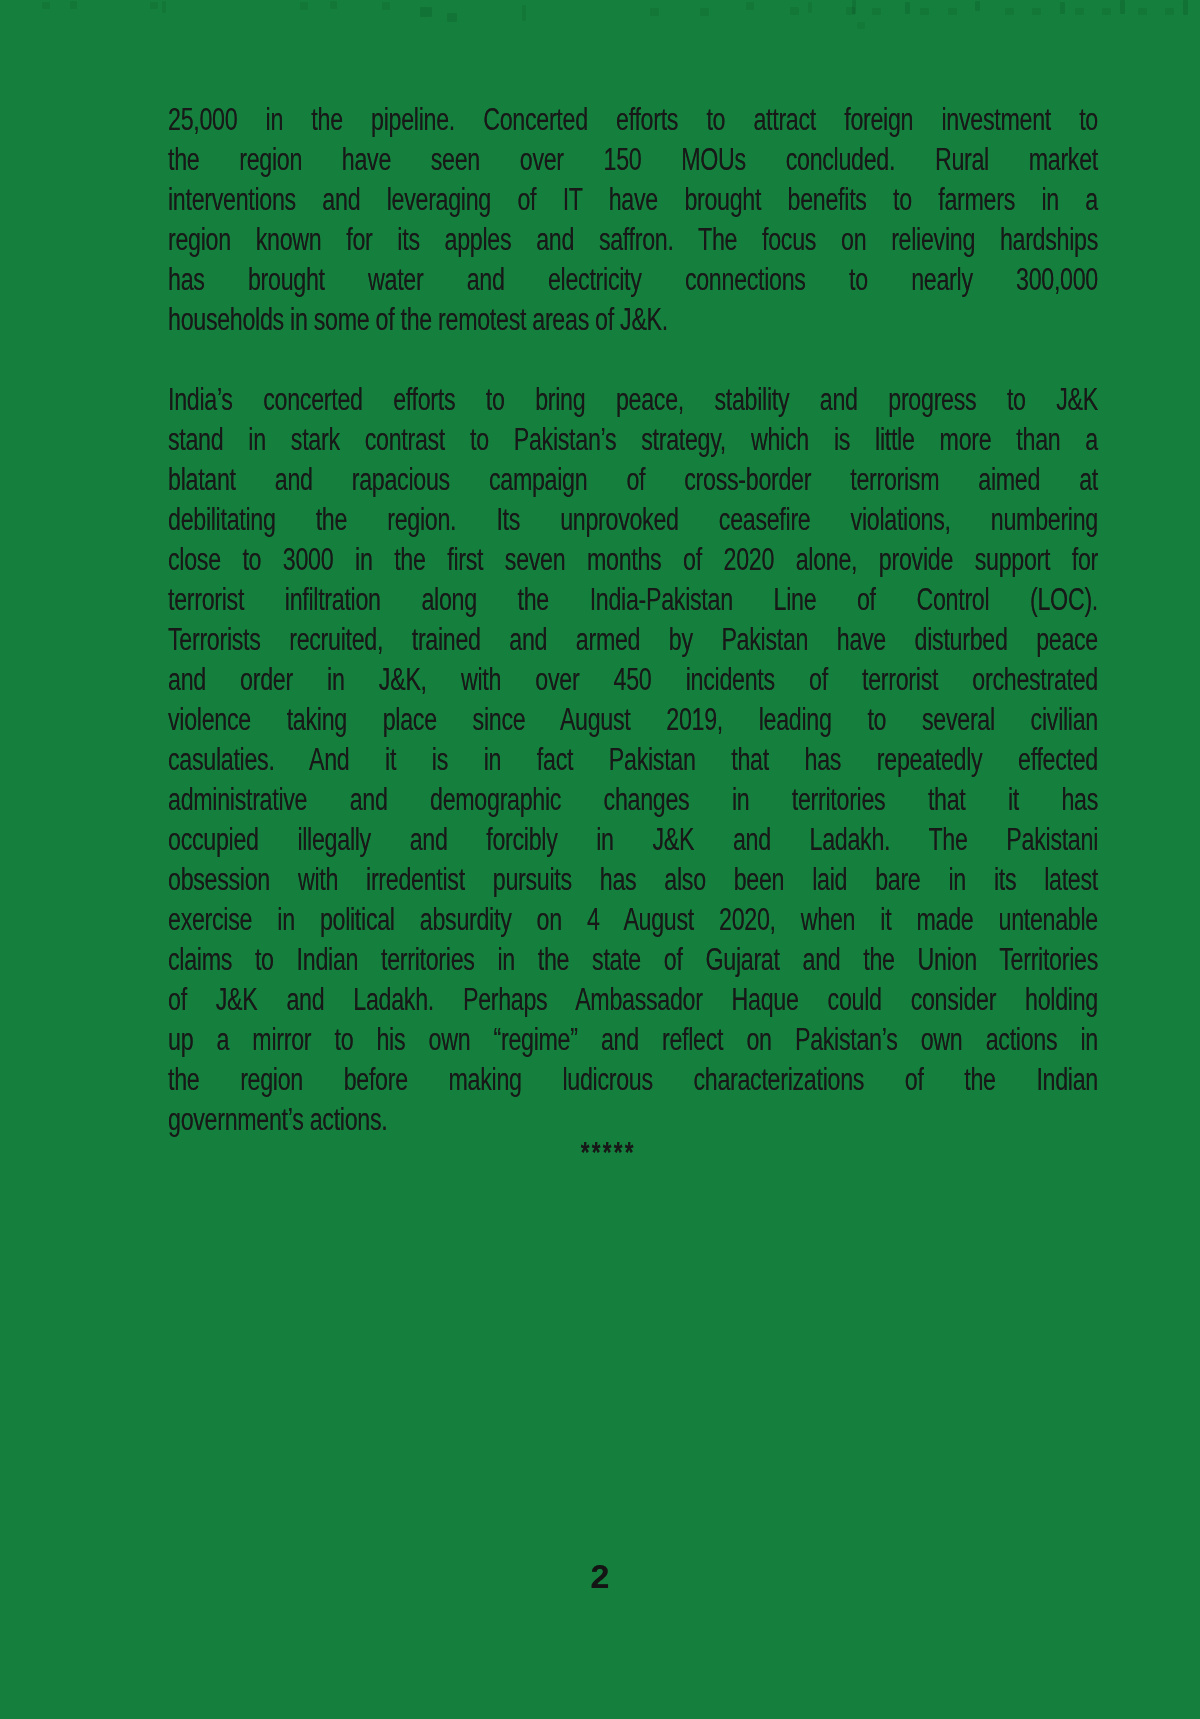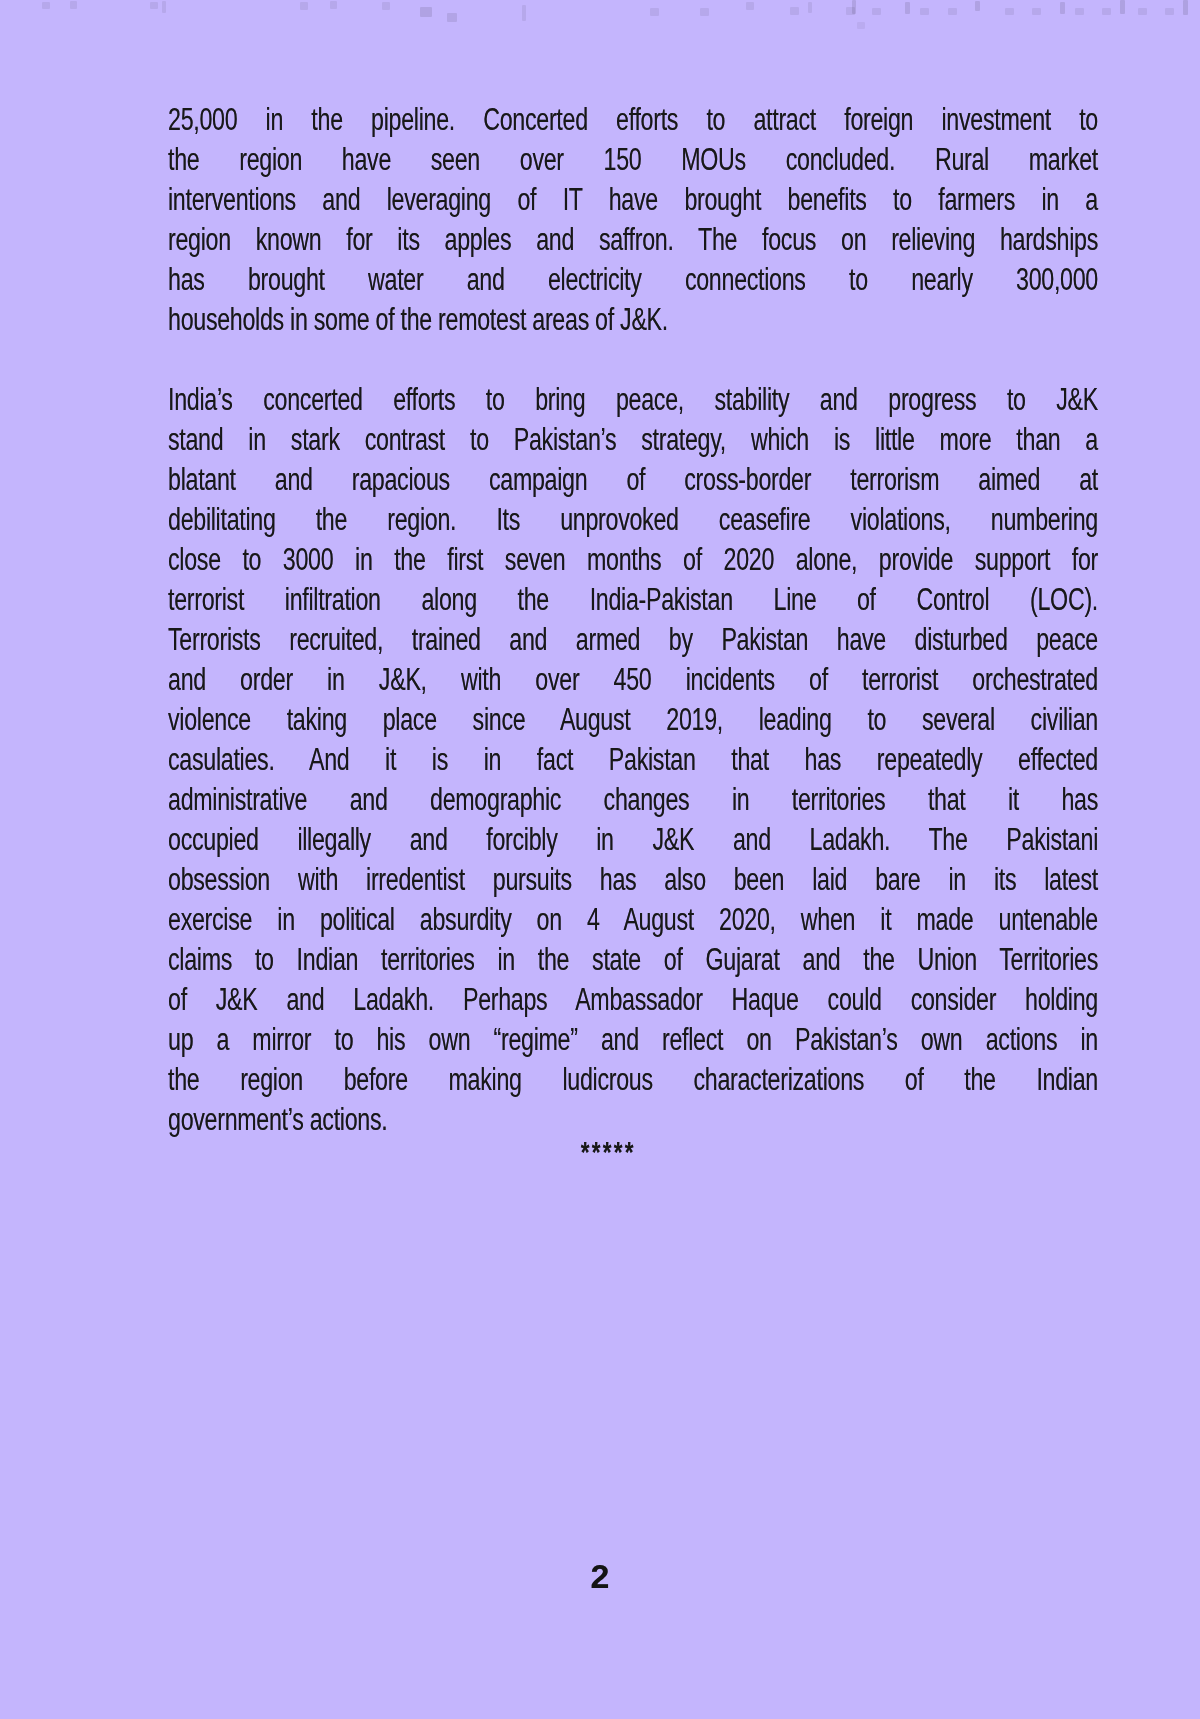--- a/index.html
+++ b/index.html
@@ -4,21 +4,21 @@
 <style>
   * { margin: 0; padding: 0; box-sizing: border-box; }
   html, body { background: #ffffff; }
   body { font-family: "Liberation Sans", sans-serif; }
 
   .page {
     position: relative;
     width: 1200px;
     height: 1719px;
     margin: 0 auto;
-    background: #c4b5fd;
+    background: #15803d;
     overflow: hidden;
     color: #1a1a1a;
   }
 
   
   .scan-marks { position: absolute; top: 0; left: 0; width: 100%; height: 30px; }
   .scan-marks span {
     position: absolute;
     background: #000;
     opacity: 0.07;

